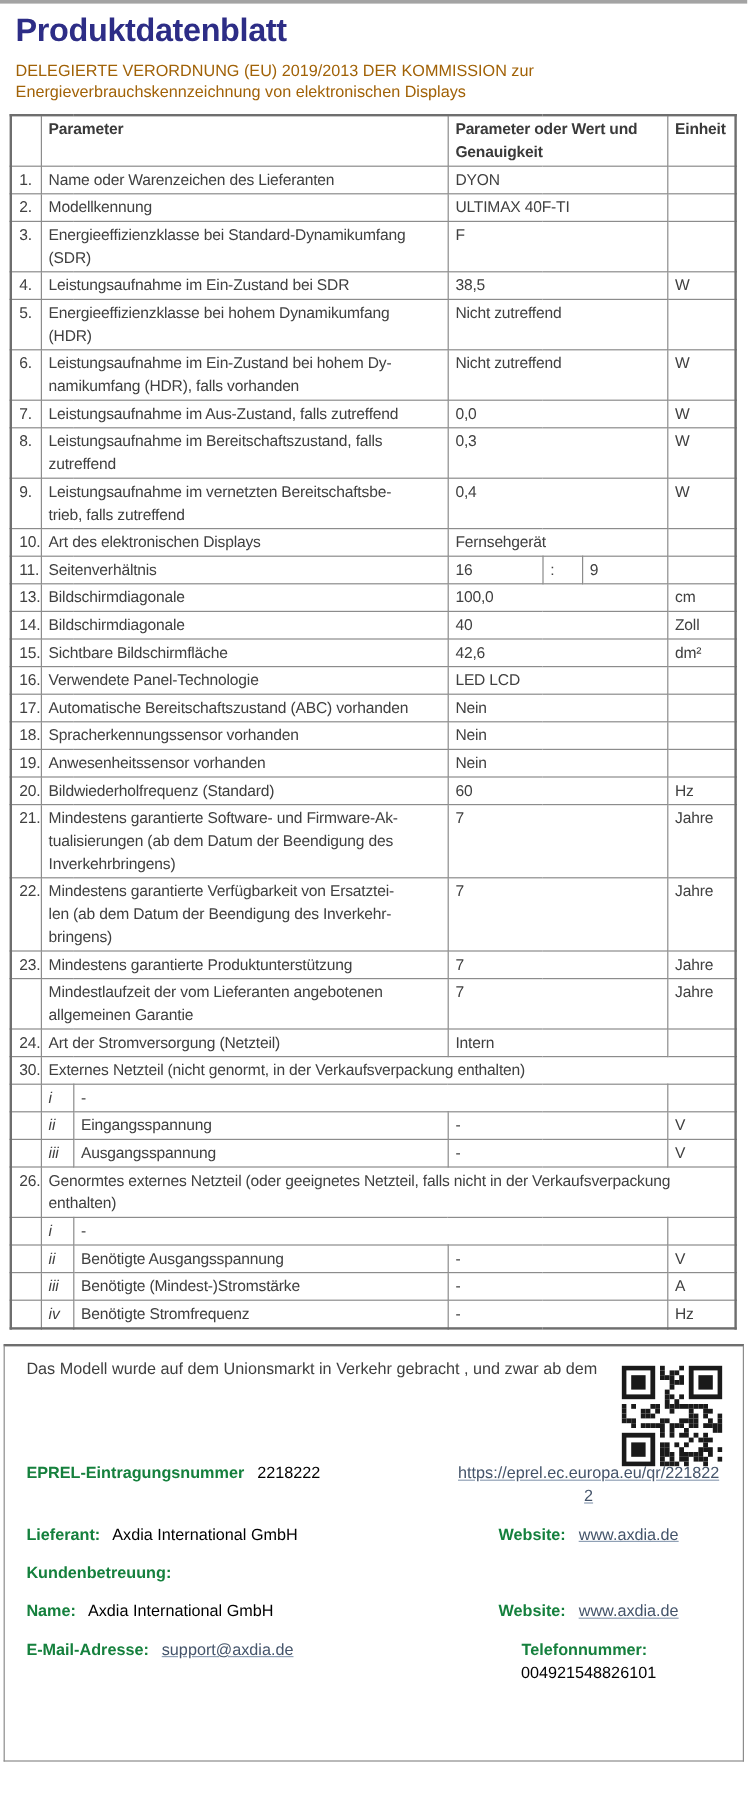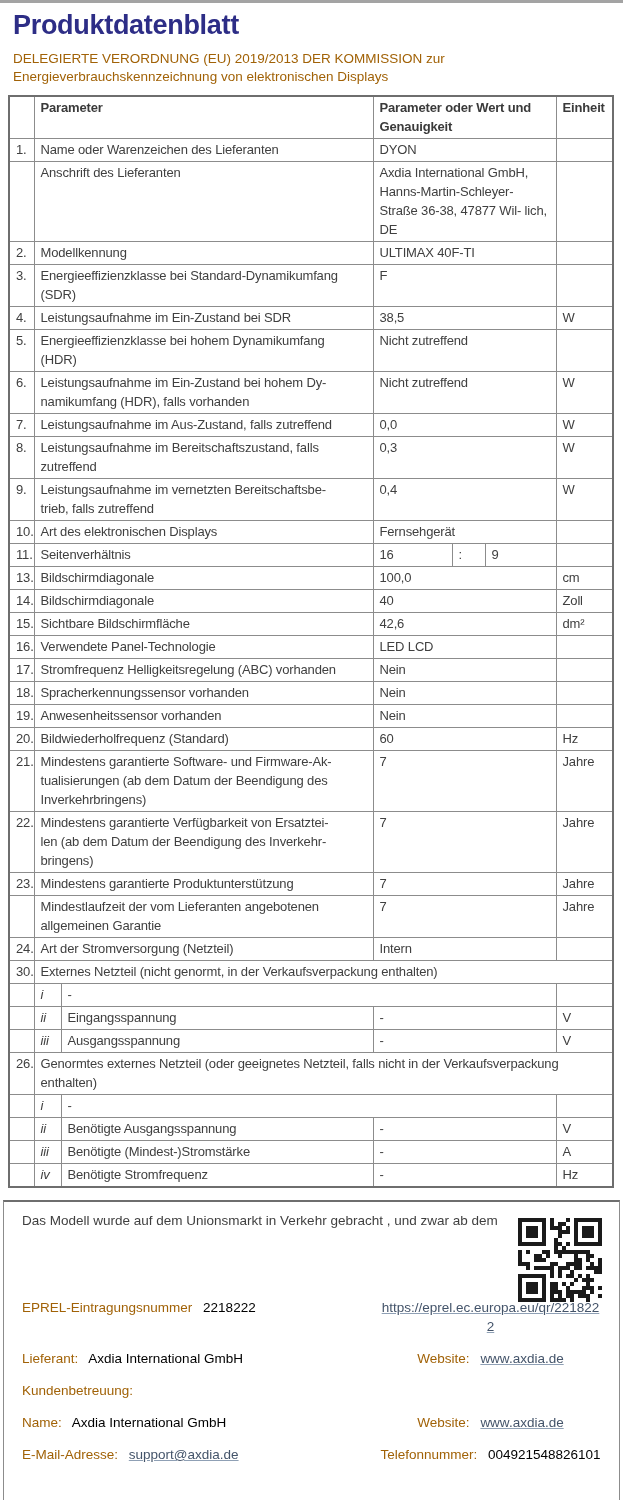--- a/index.html
+++ b/index.html
@@ -62,21 +62,21 @@
   .market-row{height:96px;box-sizing:border-box;padding:10px 14px 0 18px;}
   .market-text{
     white-space:nowrap;overflow:hidden;
     margin-right:104px;color:#3f3f3f;line-height:18px;
   }
   .qr{position:absolute;top:16px;right:17px;width:84px;height:84px;}
   .footer-rows{padding:0 18px;}
   .f-row{display:flex;margin-bottom:13px;line-height:19px;}
   .f-left{width:358px;flex:none;}
   .f-right{flex:1;text-align:center;}
-  .b{font-weight:normal;color:#a16207;margin-right:7px;}
+  .b{font-weight:bold;color:#15803d;margin-right:7px;}
   .v{color:#000000;}
   a.link{
     color:#44546a;text-decoration:underline;
     text-decoration-color:#8fa0b5;cursor:pointer;
   }
   a.link.wrap{display:inline-block;max-width:238px;word-break:break-all;}
 </style>
 </head>
 <body>
 
@@ -107,29 +107,20 @@
       </tr>
     </thead>
     <tbody>
         <tr>
           <td class="num">1.</td>
           <td class="lbl" colspan="2">Name oder Warenzeichen des Lieferanten</td>
           <td class="val-l" colspan="3">DYON</td>
           <td></td>
         </tr>
         <tr>
-          <td class="num"></td>
-          <td class="lbl" colspan="2">Anschrift des Lieferanten</td>
-          <td class="val-l" colspan="3">Axdia International GmbH,
-Hanns-Martin-Schleyer-
-Straße 36-38, 47877 Wil-
-lich, DE</td>
-          <td></td>
-        </tr>
-        <tr>
           <td class="num">2.</td>
           <td class="lbl" colspan="2">Modellkennung</td>
           <td class="val-l" colspan="3">ULTIMAX 40F-TI</td>
           <td></td>
         </tr>
         <tr>
           <td class="num">3.</td>
           <td class="lbl" colspan="2">Energieeffizienzklasse bei Standard-Dynamikumfang
 (SDR)</td>
           <td class="val-l" colspan="3">F</td>
@@ -208,21 +199,21 @@
           <td>dm²</td>
         </tr>
         <tr>
           <td class="num">16.</td>
           <td class="lbl" colspan="2">Verwendete Panel-Technologie</td>
           <td class="val-r" colspan="3">LED LCD</td>
           <td></td>
         </tr>
         <tr>
           <td class="num">17.</td>
-          <td class="lbl" colspan="2">Stromfrequenz Helligkeitsregelung (ABC) vorhanden</td>
+          <td class="lbl" colspan="2">Automatische Bereitschaftszustand (ABC) vorhanden</td>
           <td class="val-r" colspan="3">Nein</td>
           <td></td>
         </tr>
         <tr>
           <td class="num">18.</td>
           <td class="lbl" colspan="2">Spracherkennungssensor vorhanden</td>
           <td class="val-r" colspan="3">Nein</td>
           <td></td>
         </tr>
         <tr>

